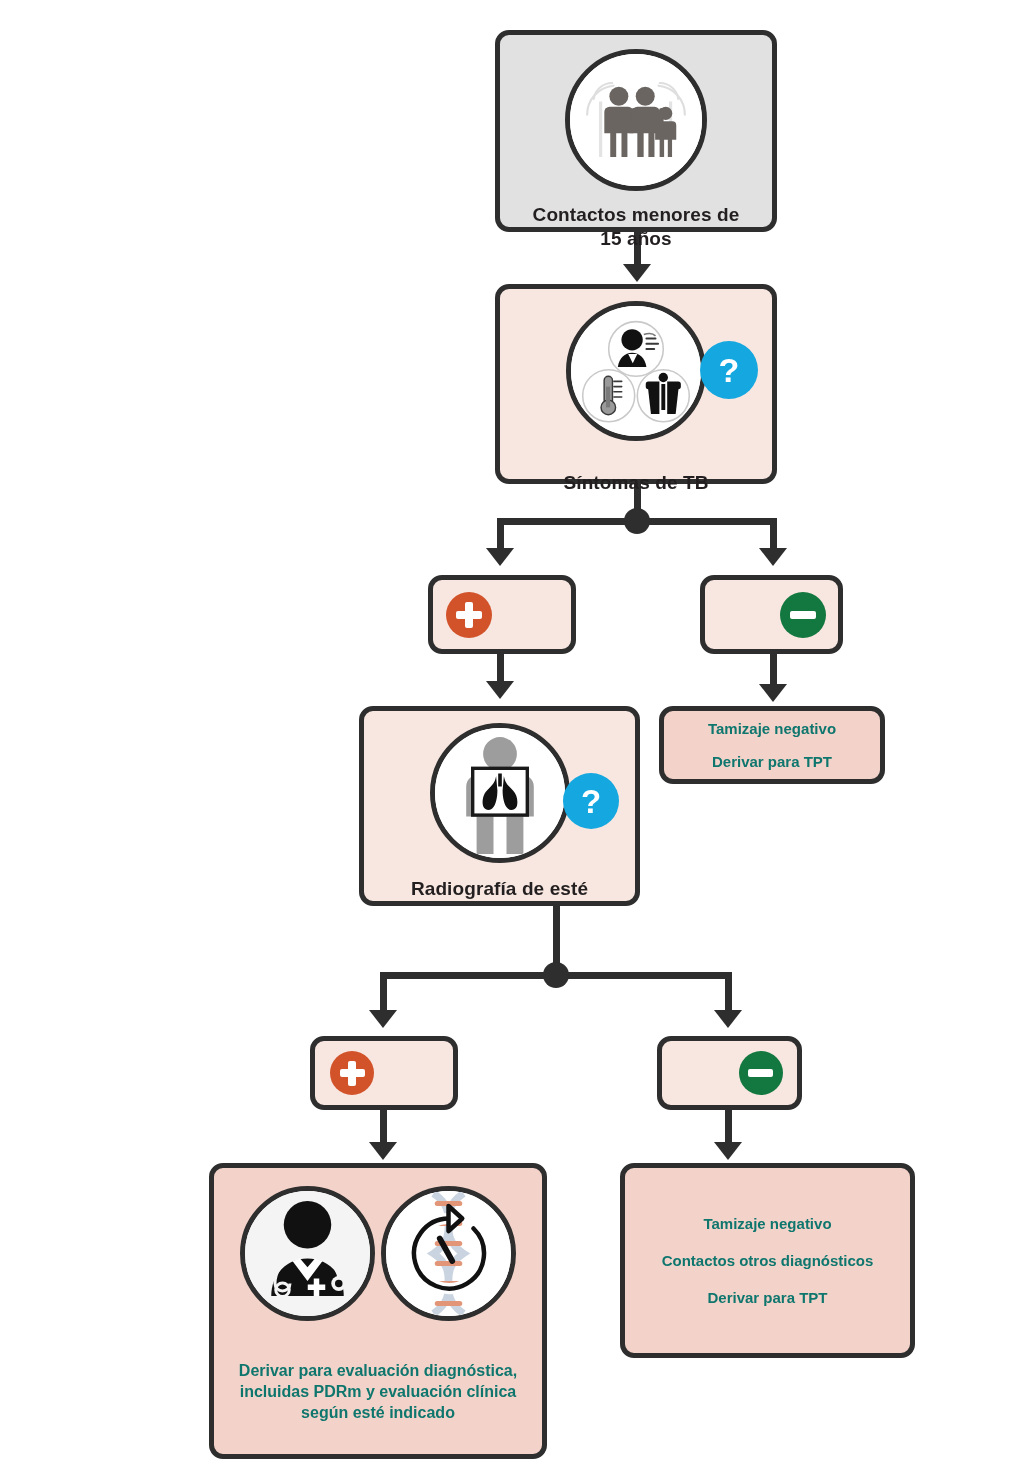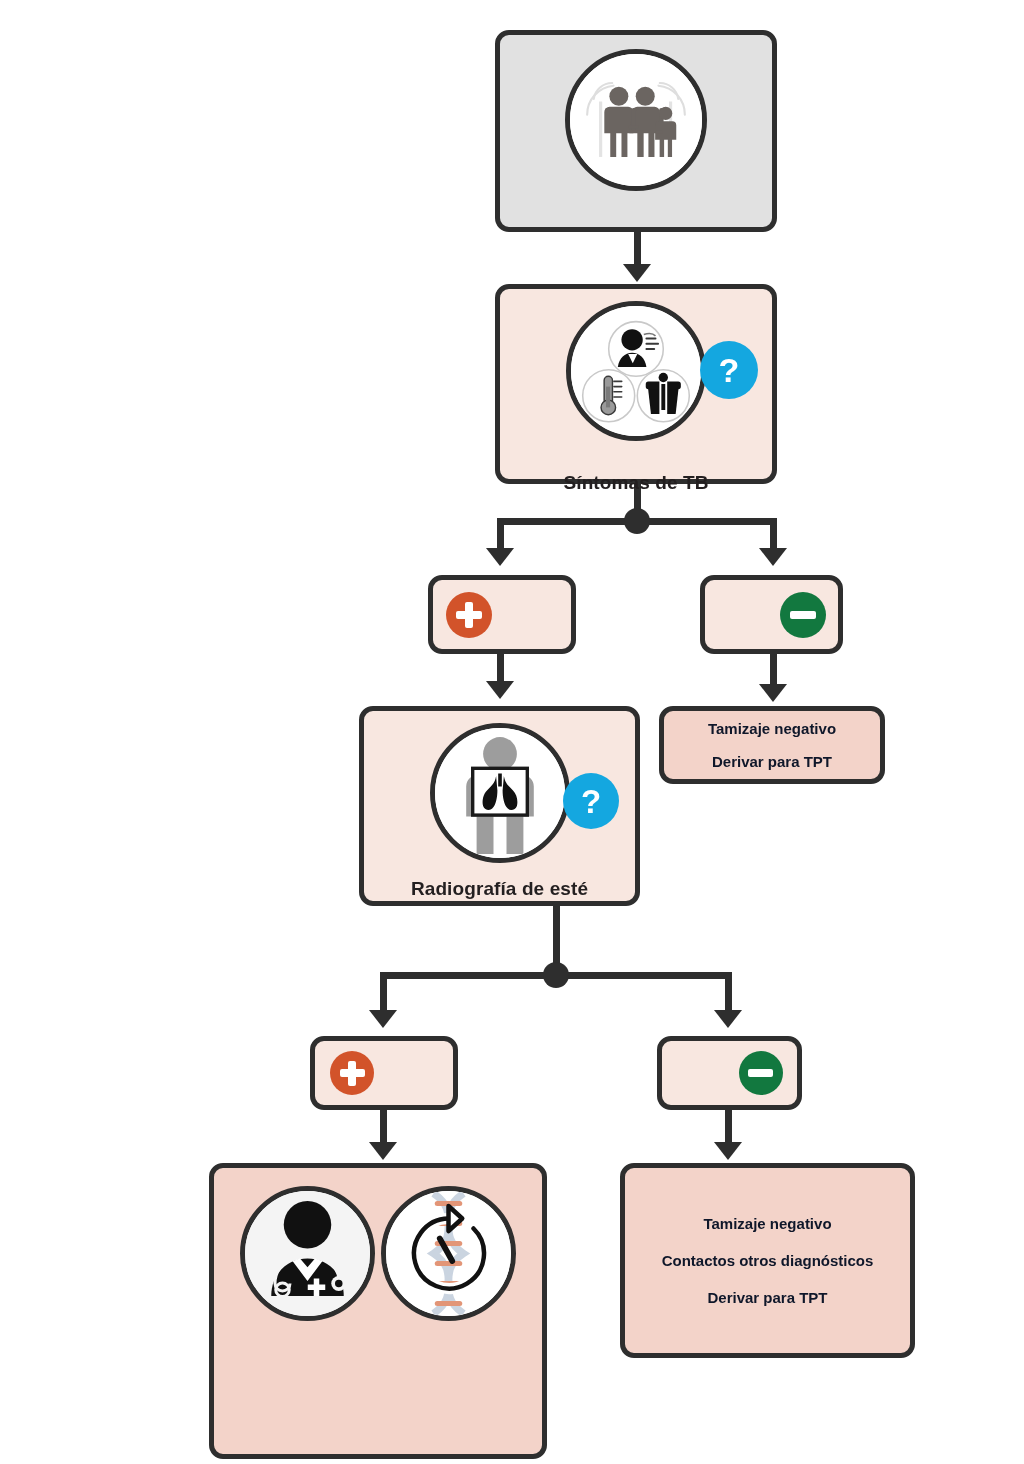--- a/index.html
+++ b/index.html
@@ -101,21 +101,21 @@
     border-left:14px solid transparent;
     border-right:14px solid transparent;
     border-top:18px solid #2e2e2e;
     z-index:3;
   }
 
   
   .out-line{
     font-weight:bold;
     font-size:15px;
-    color:#0f172a;
+    color:#0f766e;
     text-align:center;
     line-height:1;
   }
 </style>
 </head>
 <body>
 
 <div id="canvas">
 
   <div class="conn conn-v" style="left:634px; top:228px; height:44px;"></div>
@@ -182,20 +182,24 @@
         </g>
 
         <g fill="#6b6561">
           <circle cx="72.5" cy="45" r="5"></circle>
           <path d="M67.5 51 h10 a3 3 0 0 1 3 3 v11 h-3.2 v13 h-3.2 v-13 h-2.8 v13 h-3.4 v-13 h-3.4 v-11 a3 3 0 0 1 3 -3 z"></path>
         </g>
 
         <rect x="44" y="54" width="8" height="2.6" fill="#6b6561"></rect>
         <rect x="65" y="58" width="5" height="2.4" fill="#6b6561"></rect>
       </svg>
+    </div>
+    <div class="node-label" style="font-size:19px; margin-top:12px;">
+      <span>Contactos menores de</span><br>
+      <span>15 años</span>
     </div>
   </div>
 
   <div class="node peach-light" style="left:495px; top:284px; width:282px; height:200px; padding-top:12px;">
     <div class="icon-circle" style="width:140px;height:140px;">
       <svg viewBox="0 0 100 100" aria-hidden="true">
         <rect x="0" y="0" width="100" height="100" fill="#ffffff"></rect>
 
         <g>
           <circle cx="50" cy="33" r="21" fill="#ffffff" stroke="#c9c9c9" stroke-width="1.2"></circle>
@@ -332,20 +336,25 @@
             <path d="M50 22 a28 28 0 1 0 20 8"></path>
           </g>
           <g fill="none" stroke="#111111" stroke-width="3.6" stroke-linecap="round">
             <path d="M50 22 a28 28 0 1 0 20 8"></path>
             <path d="M50 22 l0 -10 l11 10 l-11 10 z" stroke-linejoin="round" fill="#ffffff"></path>
             <path d="M43 38 l10 18" stroke-width="4.6"></path>
           </g>
         </svg>
       </div>
     </div>
+    <div style="margin-top:42px; display:flex; flex-direction:column; gap:5px; align-items:center;">
+      <div class="out-line" style="font-size:16px;">Derivar para evaluación diagnóstica,</div>
+      <div class="out-line" style="font-size:16px;">incluidas PDRm y evaluación clínica</div>
+      <div class="out-line" style="font-size:16px;">según esté indicado</div>
+    </div>
   </div>
 
   <div class="node peach-dark" style="left:620px; top:1163px; width:295px; height:195px; justify-content:center; gap:22px;">
     <div class="out-line">Tamizaje negativo</div>
     <div class="out-line">Contactos otros diagnósticos</div>
     <div class="out-line">Derivar para TPT</div>
   </div>
 
 </div>
 

